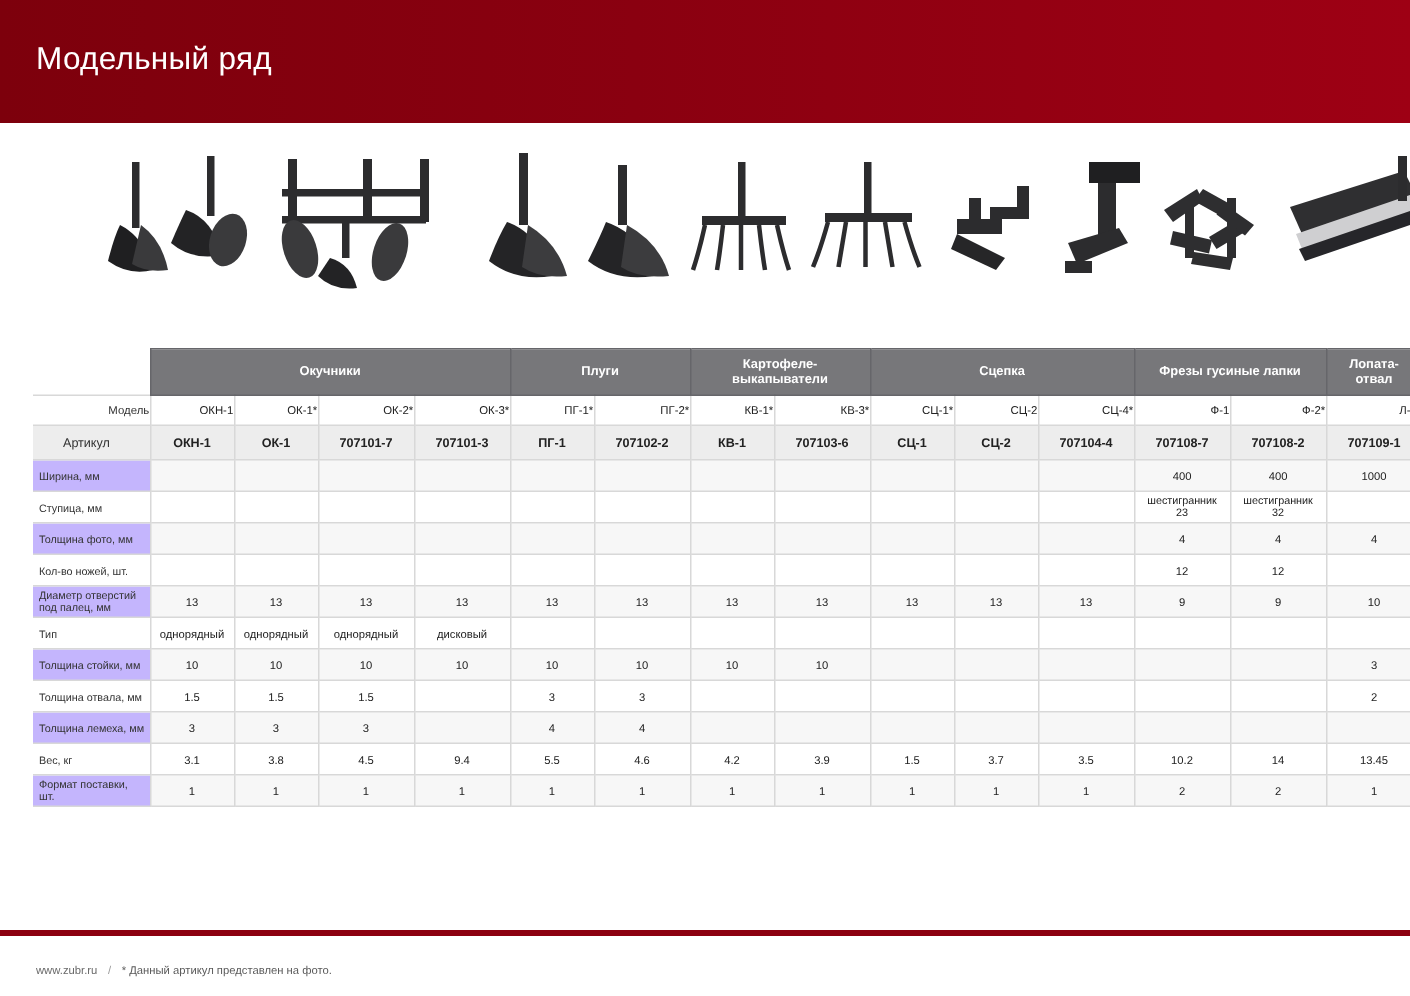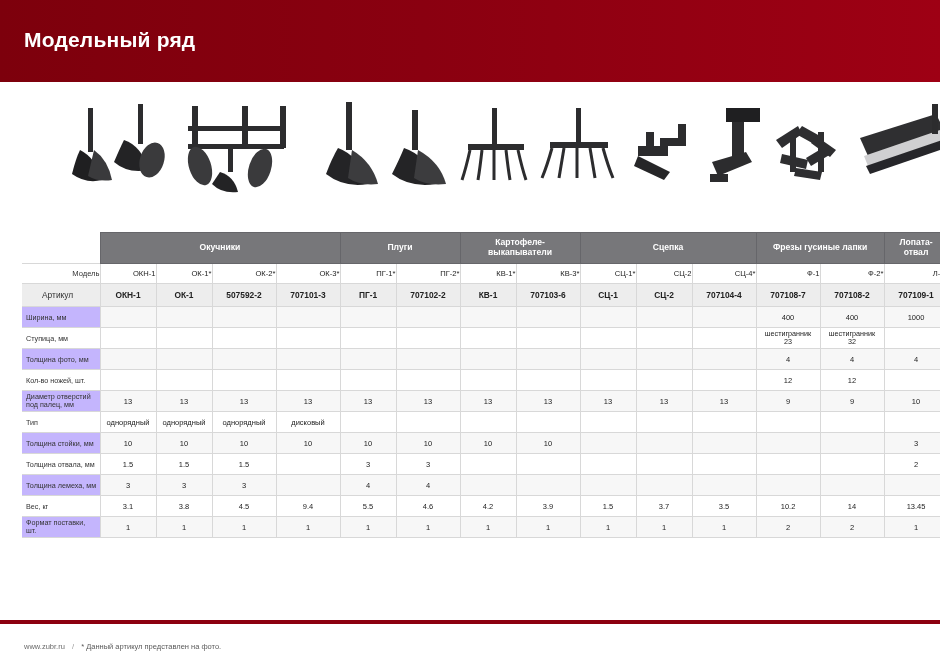--- a/index.html
+++ b/index.html
@@ -13,21 +13,21 @@
   .page{position:relative;width:940px;height:664px;}
 
   
   .header{
     position:absolute;left:0;top:0;width:940px;height:82px;
     background:#8c0010;
     background:linear-gradient(90deg,#7d000c 0%,#8a0010 45%,#9e0014 100%);
   }
   .header-title{
     position:absolute;left:24px;top:28px;
-    font-size:21px;font-weight:bold;color:#ffffff;letter-spacing:0.2px;
+    font-size:21px;font-weight:normal;color:#ffffff;letter-spacing:0.2px;
   }
   .logo{
     position:absolute;right:22px;top:20px;height:44px;display:flex;align-items:center;
   }
   .logo-mark{width:44px;height:36px;margin-right:8px;}
   .logo-text{
     font-size:34px;font-weight:bold;color:#ffffff;letter-spacing:-0.5px;
     font-family:"Liberation Sans", sans-serif;line-height:34px;
   }
 
@@ -224,21 +224,21 @@
           <td>СЦ-2</td>
           <td>СЦ-4*</td>
           <td>Ф-1</td>
           <td>Ф-2*</td>
           <td>Л-1*</td>
         </tr>
         <tr class="article">
           <td class="lbl">Артикул</td>
           <td>ОКН-1</td>
           <td>ОК-1</td>
-          <td>507592-2</td>
+          <td>707101-7</td>
           <td>707101-3</td>
           <td>ПГ-1</td>
           <td>707102-2</td>
           <td>КВ-1</td>
           <td>707103-6</td>
           <td>СЦ-1</td>
           <td>СЦ-2</td>
           <td>707104-4</td>
           <td>707108-7</td>
           <td>707108-2</td>

